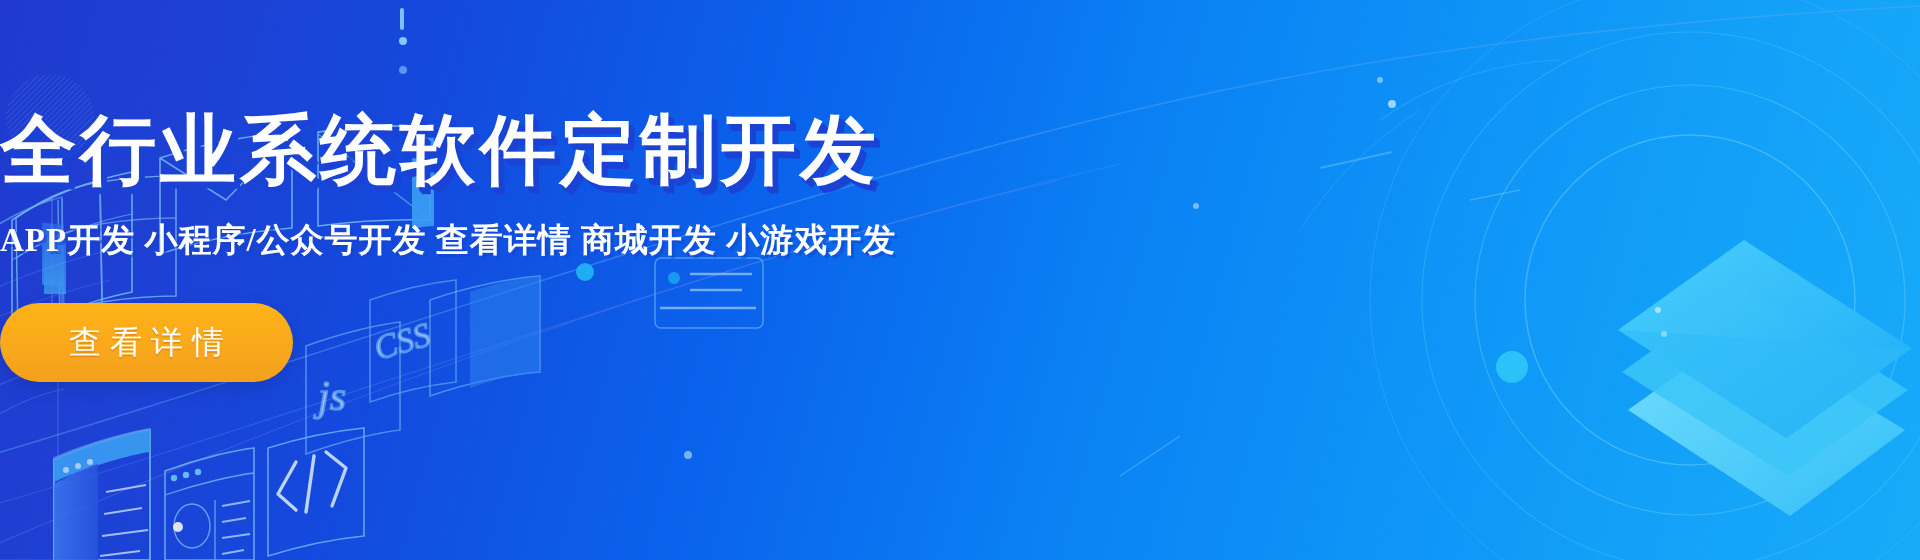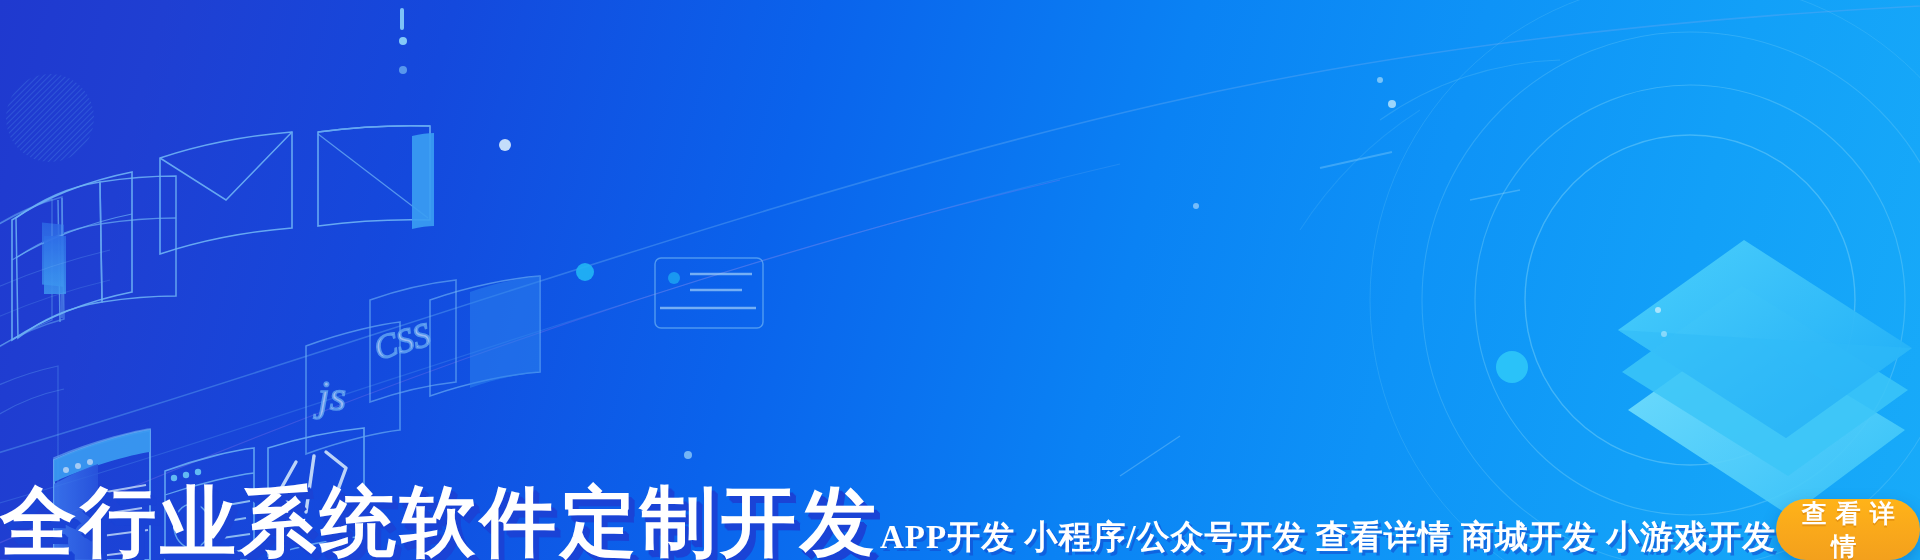--- a/index.html
+++ b/index.html
@@ -20,21 +20,21 @@
         #18abf9 100%);
   }
 
   
   .deco{position:absolute;inset:0;pointer-events:none;}
   .deco svg{position:absolute;top:0;left:0;width:1920px;height:560px;overflow:visible;}
 
   
   .content{
     position:absolute;left:0;top:0;width:1920px;height:560px;
-    display:flex;flex-direction:row;align-items:flex-end;
+    display:flex;flex-direction:column;align-items:flex-start;
   }
 
   .headline{
     margin-top:112px;
     font-family:"Liberation Sans",sans-serif;
     font-size:76px;
     font-weight:bold;
     letter-spacing:4px;
     color:#ffffff;
     line-height:1;
@@ -53,29 +53,29 @@
     font-size:33px;
     font-weight:bold;
     letter-spacing:1px;
     color:#ffffff;
     white-space:nowrap;
     text-shadow:3px 3px 0 rgba(20,70,205,.55);
   }
 
   .cta{
     margin-top:40px;
-    width:293px;height:61px;
+    width:293px;height:79px;
     border:0;
     border-radius:40px;
     background:linear-gradient(180deg,#ffb318 0%,#f9a81b 55%,#f3a01c 100%);
     box-shadow:0 6px 16px rgba(10,40,120,.25);
     color:#ffffff;
     font-family:"Liberation Sans",sans-serif;
-    font-size:25px;
-    font-weight:bold;
+    font-size:32px;
+    font-weight:normal;
     letter-spacing:9px;
     text-indent:9px;
     cursor:pointer;
     text-shadow:0 2px 0 rgba(214,130,10,.55);
     display:flex;align-items:center;justify-content:center;
   }
 </style>
 </head>
 <body>
 

